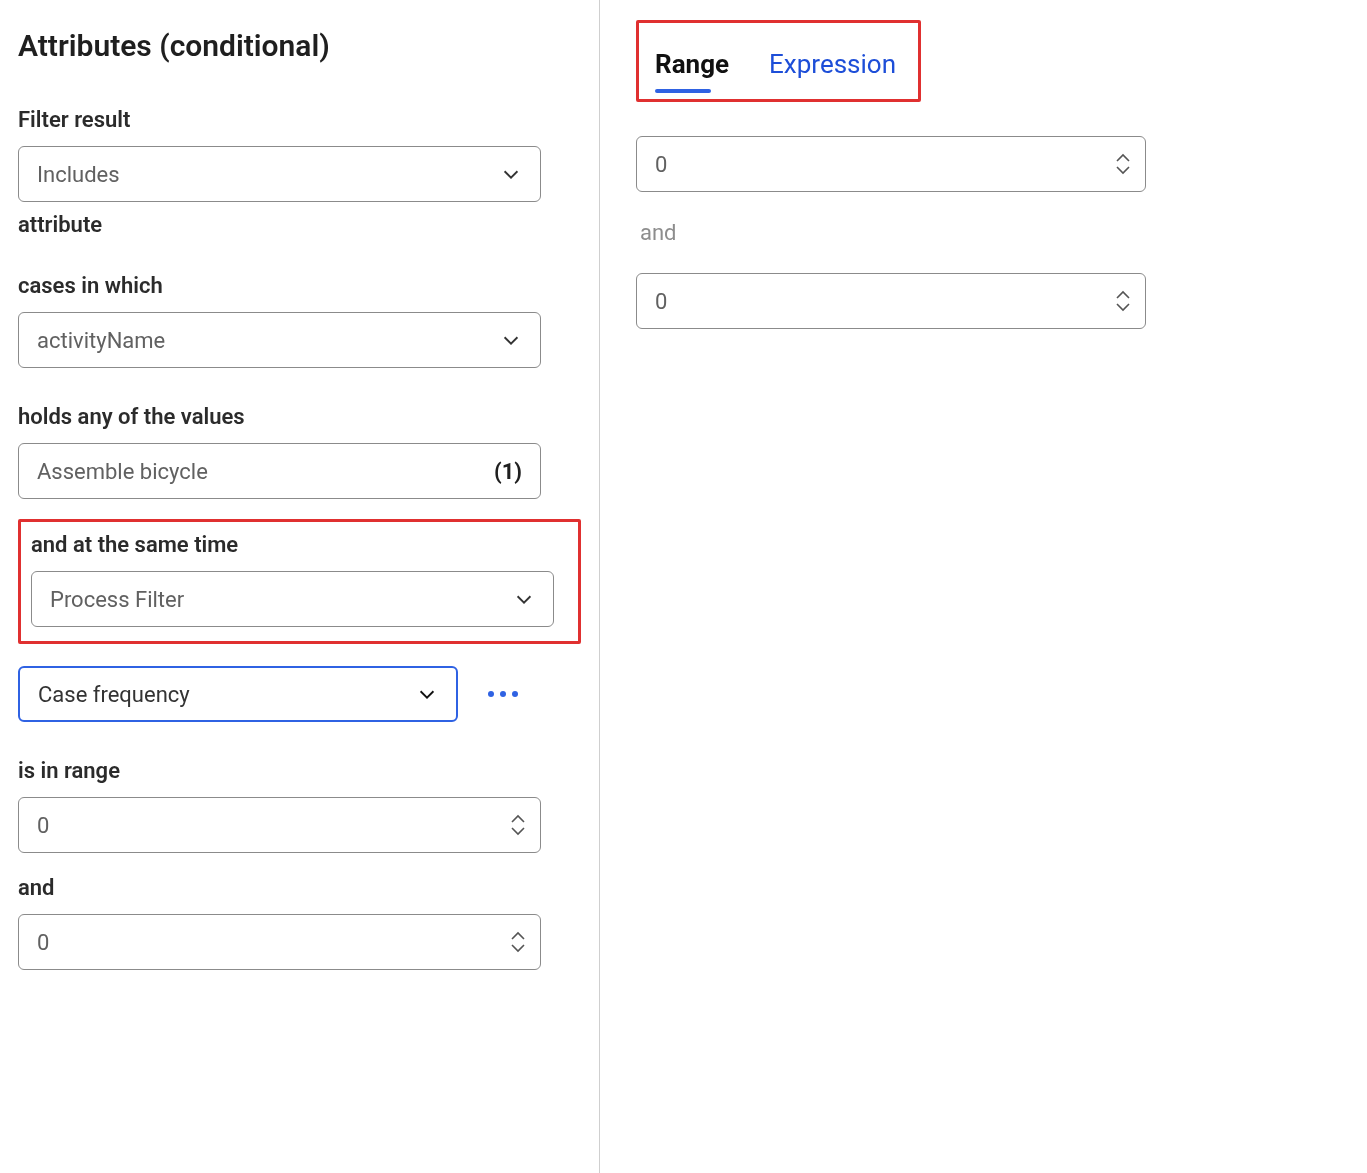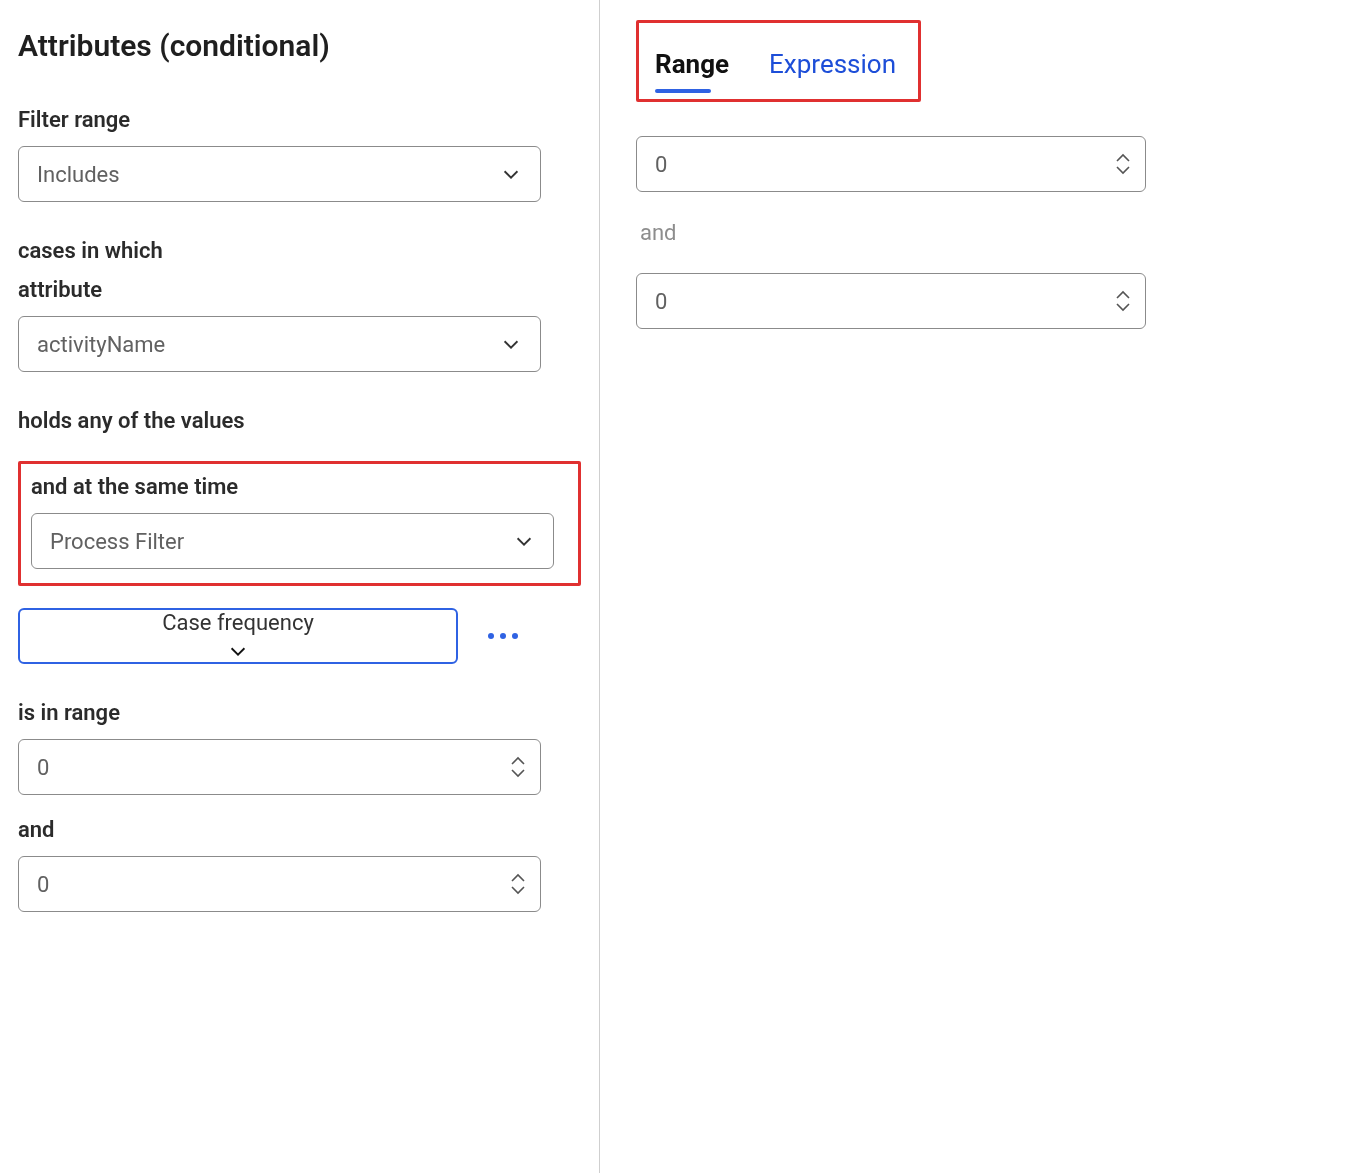--- a/index.html
+++ b/index.html
@@ -21,73 +21,79 @@
   .label{font-size:22px; font-weight:600; margin:10px 0 14px 0; color:var(--ink-soft);}
   .label.gap-top{margin-top:36px;}
   .control{
     display:flex; align-items:center; justify-content:space-between;
     height:56px; border:1px solid var(--line); border-radius:6px;
     padding:0 18px; font-size:22px; color:#616161; background:var(--white);
     cursor:pointer; user-select:none;
   }
   .control.blue{border:2px solid var(--blue); color:#333;}
   .control.wide{width:523px;}
-  .control.mid{width:440px;flex-direction:column;}
+  .control.mid{width:440px;}
   .control.spinner{cursor:text;}
   .chev{display:inline-flex;}
   .chev svg{width:22px;height:22px;}
   .spinner-btns{display:flex;flex-direction:column;gap:2px;margin-right:-4px;}
   .spinner-btns svg{width:16px;height:10px;display:block;}
   .row{display:flex;align-items:center;gap:28px;}
   .ellipsis{display:inline-flex;gap:6px;padding:6px 2px;cursor:pointer;}
   .ellipsis span{width:6px;height:6px;border-radius:50%;background:var(--blue);}
-  .callout-red{border:3px solid var(--red); border-radius:2px; padding:10px 0 14px 10px; margin-top:28px;}
+  .callout-red{border:3px solid var(--red); border-radius:2px; padding:10px 0 14px 10px; margin-top:20px;}
   .callout-red .label{margin-top:0;}
   .tabs-wrap{display:inline-block; border:3px solid var(--red); border-radius:2px; padding:26px 22px 12px 16px; margin-top:6px;}
   .tabs{display:flex; gap:40px; align-items:flex-end;}
   .tab{font-size:26px; color:#1d4ed8; padding-bottom:8px; cursor:pointer;}
   .tab.active{font-weight:700; color:#111; position:relative;}
   .tab.active::after{content:""; position:absolute; left:0; right:18px; bottom:-6px; height:4px; background:var(--blue); border-radius:2px;}
   .right .control{width:510px;}
   .and-word{font-size:22px; color:var(--muted); margin:18px 0 14px 4px;}
   .value-count{display:flex;align-items:center;gap:20px;}
   .count{font-size:22px;font-weight:700;color:#1f1f1f;}
   .stack > * + *{margin-top:28px;}
 </style>
 </head>
 <body>
 
 <div class="page">
 
   <div class="col left">
     <h1 class="title">Attributes (conditional)</h1>
 
-    <div class="label">Filter range</div>
+    <div class="label">Filter result</div>
     <div class="control wide">
       <span>Includes</span>
       <span class="chev">
         <svg viewBox="0 0 24 24" fill="none" stroke="#333" stroke-width="2">
             <polyline points="5 9 12 16 19 9"></polyline>
           </svg>
       </span>
     </div>
 
+    <div class="label">attribute</div>
+
     <div class="label gap-top">cases in which</div>
-
-    <div class="label">attribute</div>
     <div class="control wide">
       <span>activityName</span>
       <span class="chev">
         <svg viewBox="0 0 24 24" fill="none" stroke="#333" stroke-width="2">
             <polyline points="5 9 12 16 19 9"></polyline>
           </svg>
       </span>
     </div>
 
     <div class="label gap-top">holds any of the values</div>
+    <div class="control wide">
+      <span>Assemble bicycle</span>
+      <span class="value-count">
+        <span class="count">(1)</span>
+      </span>
+    </div>
 
     <div class="callout-red">
       <div class="label">and at the same time</div>
       <div class="control wide">
         <span>Process Filter</span>
         <span class="chev">
           <svg viewBox="0 0 24 24" fill="none" stroke="#333" stroke-width="2">
               <polyline points="5 9 12 16 19 9"></polyline>
             </svg>
         </span>

